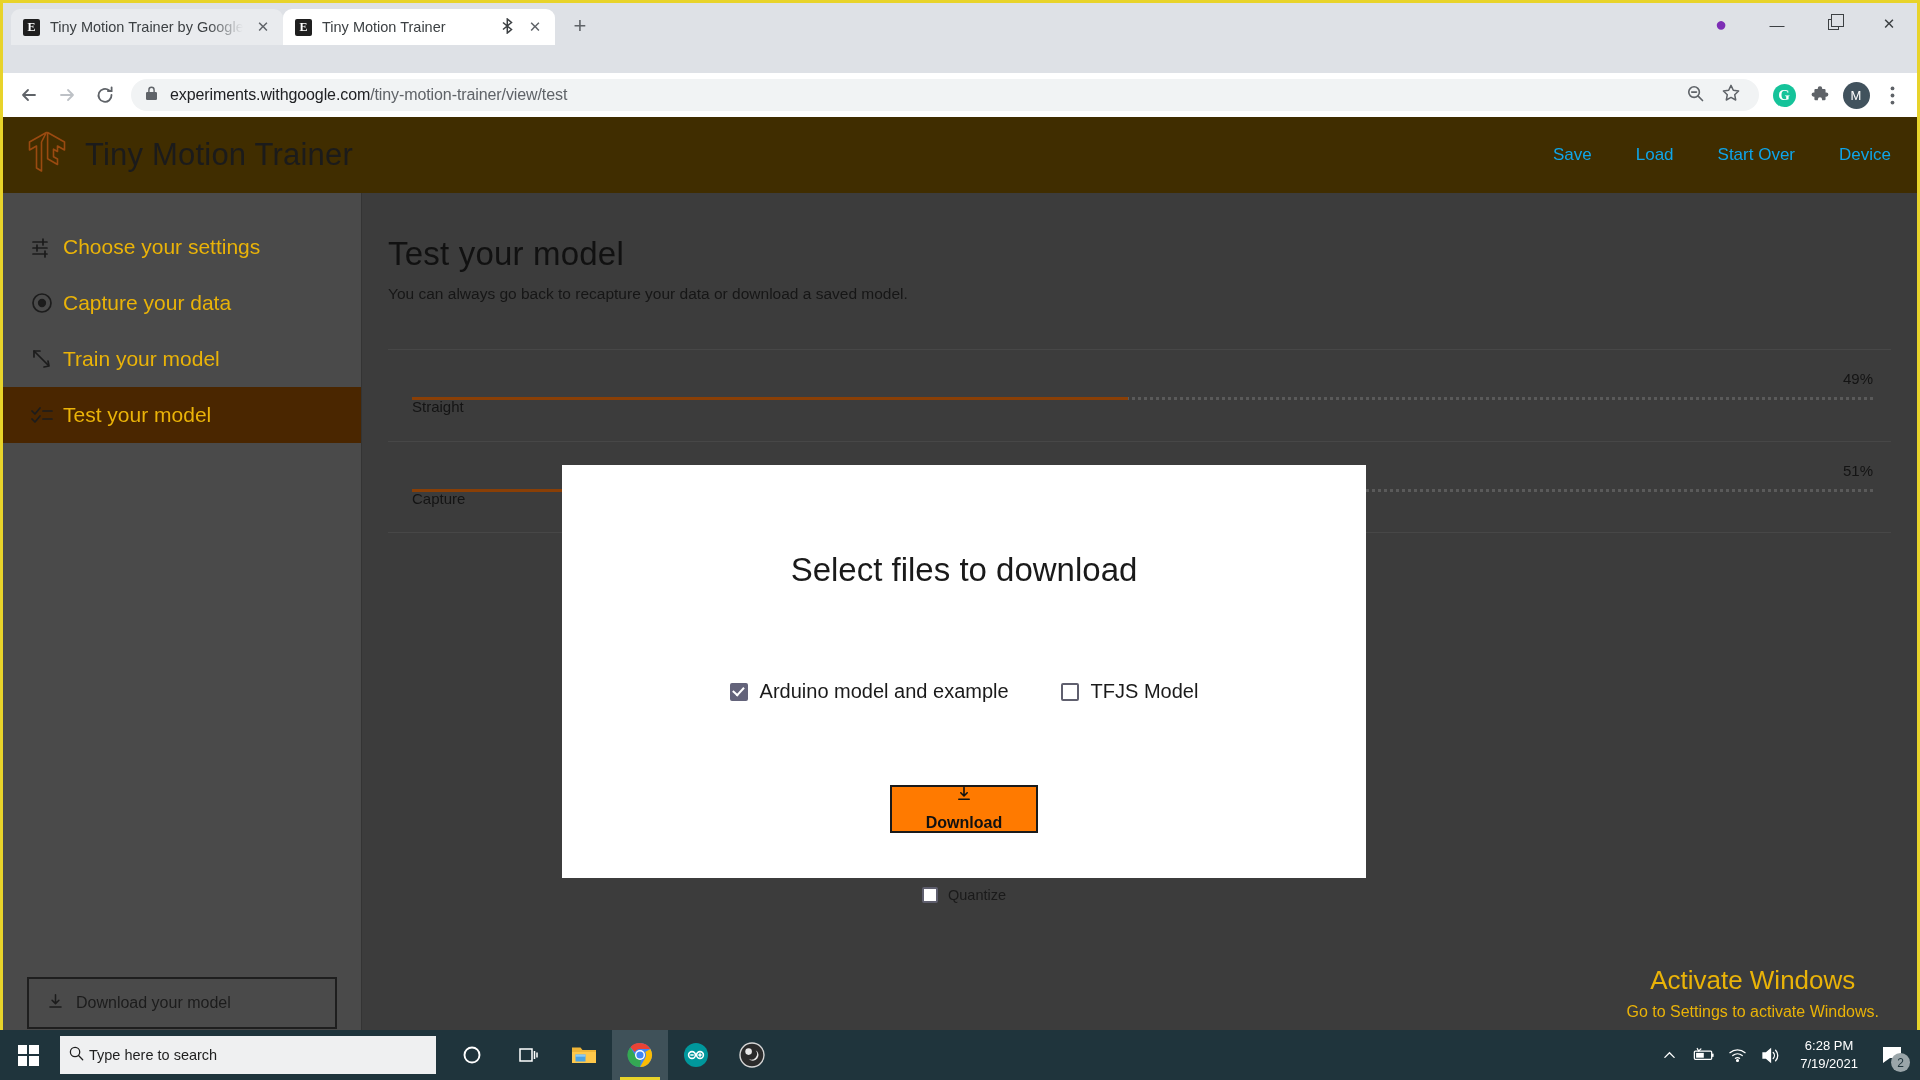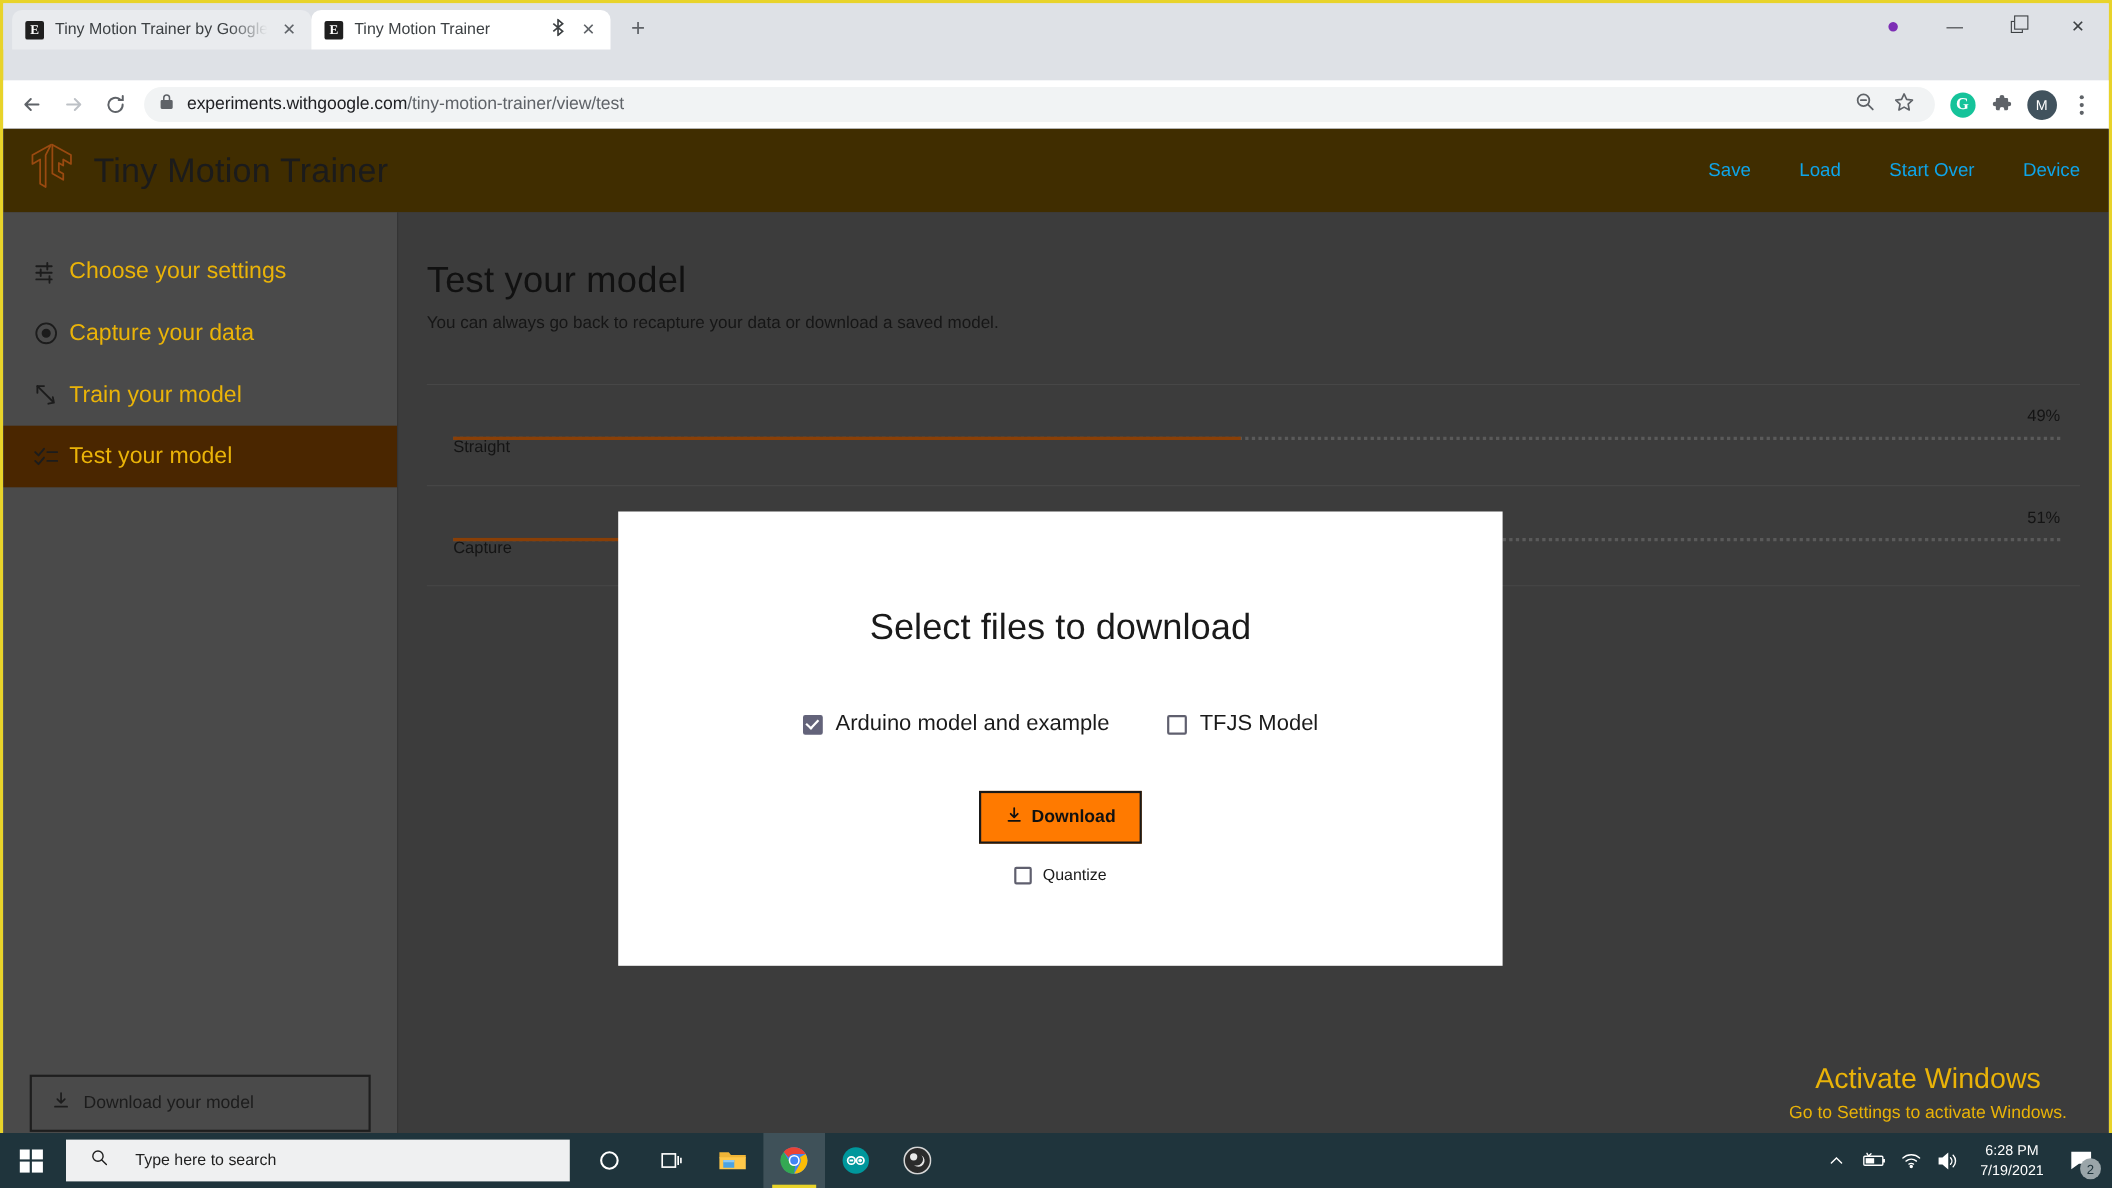--- a/index.html
+++ b/index.html
@@ -295,20 +295,21 @@
     pointer-events: none;
   }
   .modal {
     position: absolute;
     left: 559px; top: 348px;
     width: 804px; height: 413px;
     background: #ffffff;
     display: flex;
     flex-direction: column;
     align-items: center;
+    gap: 33px;
   }
   .modal-title {
     margin-top: 86px;
     font-size: 33px;
     color: #1a1a1a;
     font-weight: 400;
   }
   .modal-checks {
     margin-top: 58px;
     display: flex;
@@ -339,20 +340,21 @@
   .dl-button {
     margin-top: 49px;
     width: 148px; height: 48px;
     background: #ff7a00;
     border: 2px solid #1a1a1a;
     display: flex; align-items: center; justify-content: center;
     gap: 8px;
     font-size: 16px;
     color: #111111;
     font-weight: bold;
+    flex-direction: column;
   }
   .quantize-row {
     margin-top: 21px;
     display: flex; align-items: center; gap: 10px;
     font-size: 14.5px;
     color: #1a1a1a;
   }
   .quantize-row .chk-box { width: 16px; height: 16px; }
 
   .watermark {
@@ -379,25 +381,25 @@
   }
   .win-logo {
     width: 21px; height: 21px;
     display: grid;
     grid-template-columns: 1fr 1fr;
     grid-template-rows: 1fr 1fr;
     gap: 2.2px;
   }
   .win-logo i { background: #ffffff; display: block; }
   .tb-search {
-    width: 458px; height: 38px;
+    width: 376px; height: 38px;
     background: #eff0f1;
     display: flex; align-items: center;
-    gap: 24px;
-    padding-left: 22px;
+    gap: 4px;
+    padding-left: 8px;
     margin-left: 4px;
   }
   .tb-search-text { font-size: 14.5px; color: #1f1f1f; }
   .tb-apps { display: flex; align-items: center; margin-left: 8px; }
   .tb-app {
     width: 56px; height: 50px;
     display: flex; align-items: center; justify-content: center;
     position: relative;
   }
   .tb-app.active { background: #3f5159; }

